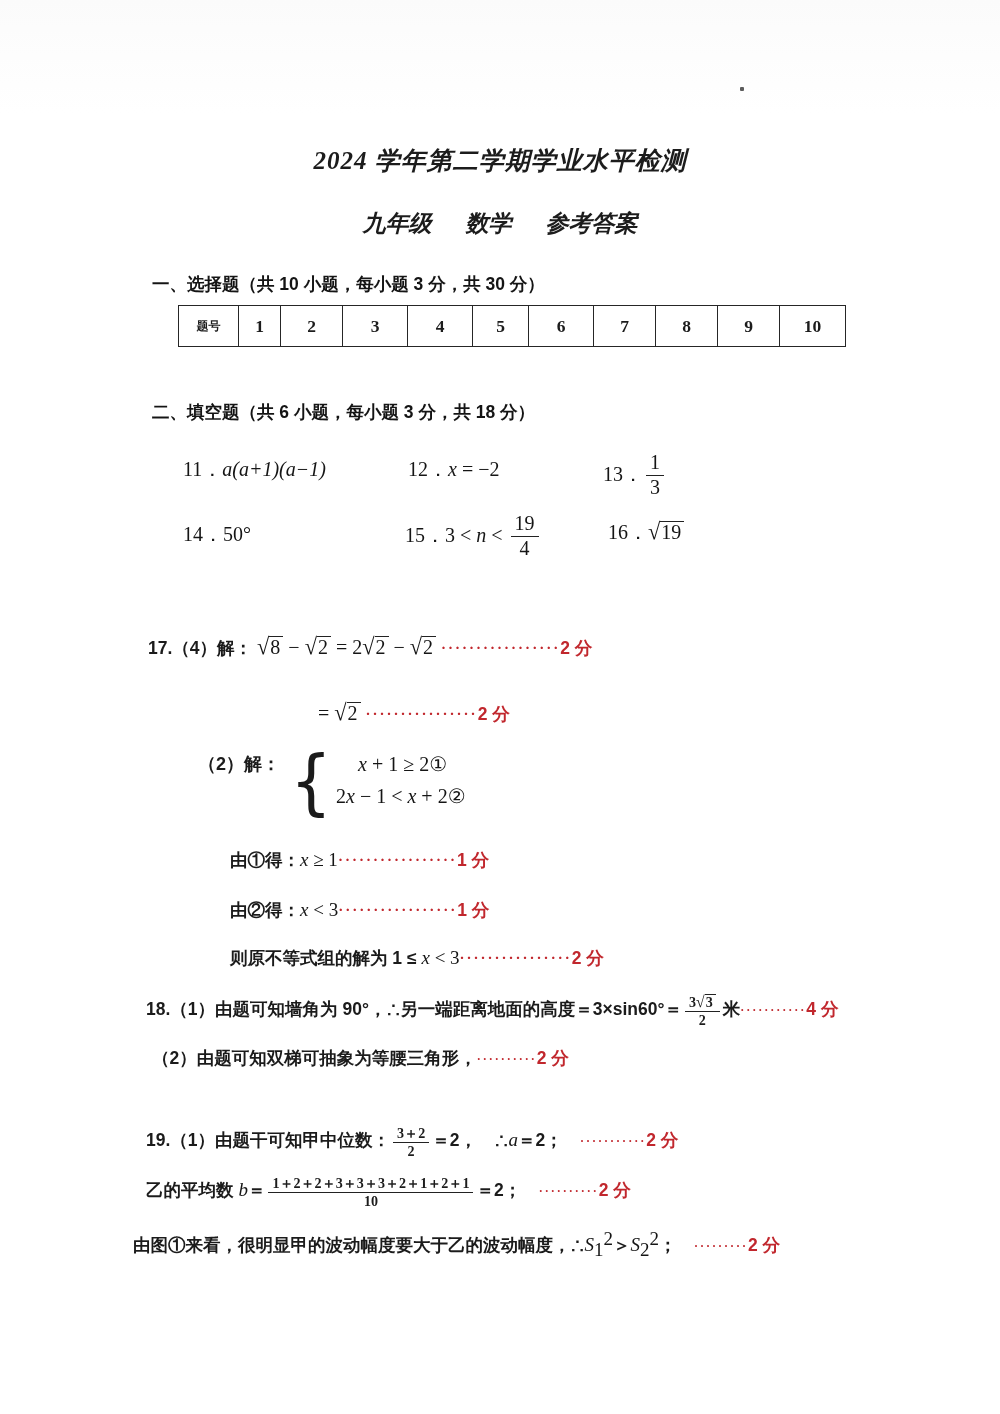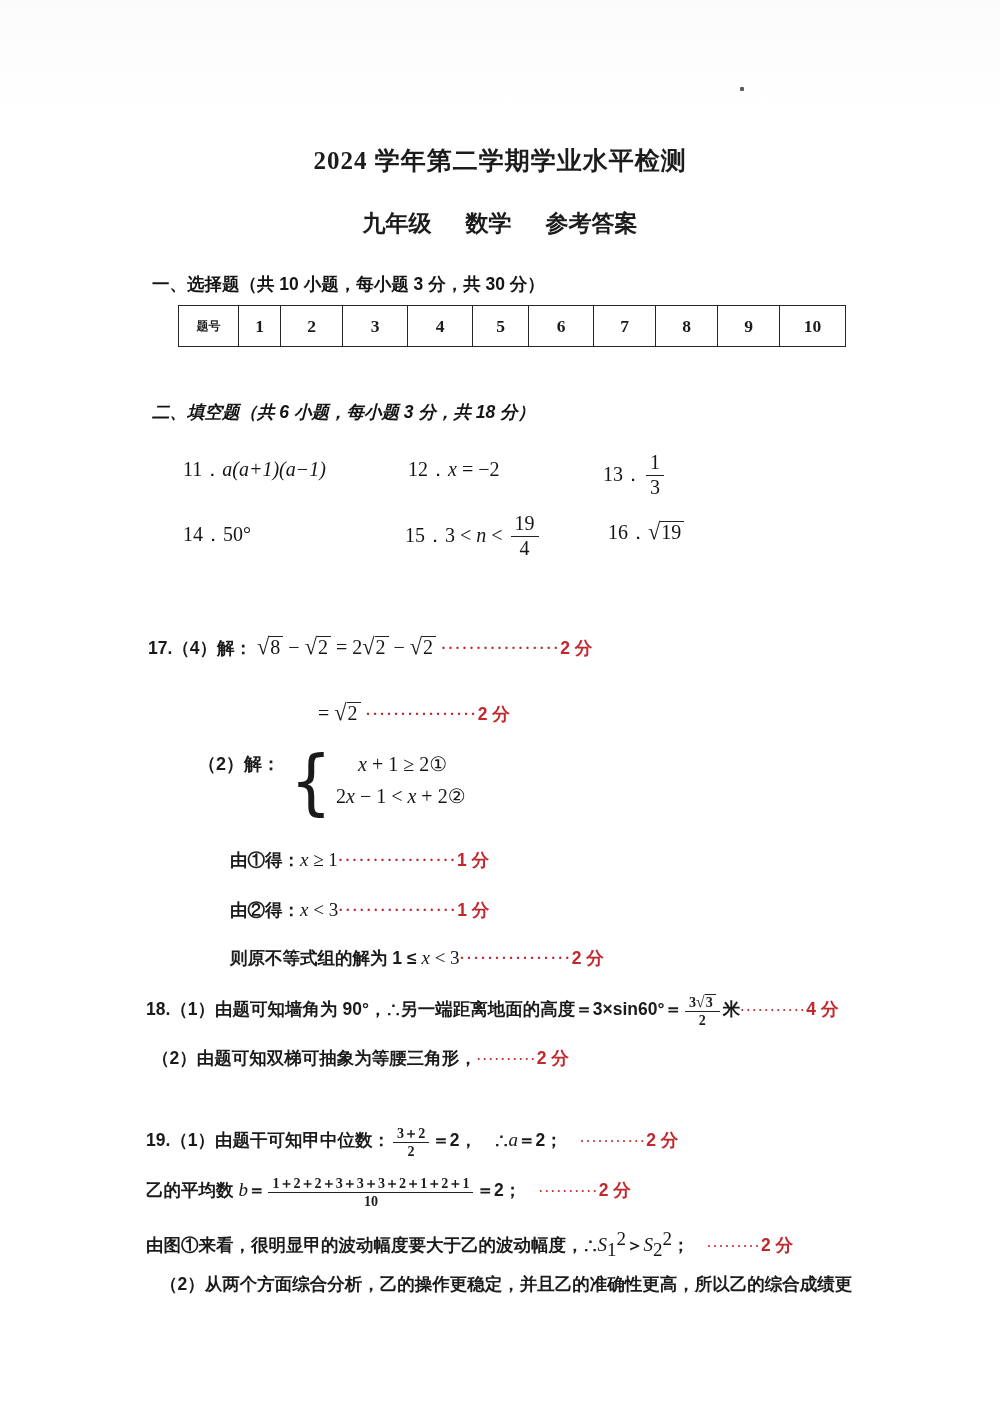--- a/index.html
+++ b/index.html
@@ -7,21 +7,21 @@
     width:1000px;height:1414px;
     background:#ffffff;
     font-family:"Liberation Serif", serif;
     color:#1c1c1c;
   }
   .page{
     position:relative;width:1000px;height:1414px;overflow:hidden;
     background:linear-gradient(180deg,#fbfbfb 0%, #ffffff 8%, #ffffff 100%);
   }
   .abs{position:absolute;white-space:nowrap;}
-  .center{left:0;width:1000px;text-align:center;}
+  .center{left:0;width:1000px;text-align:center;font-style:italic;}
   .title{font-size:25px;font-weight:bold;letter-spacing:1px;font-family:"Liberation Serif",serif;}
   .subtitle{font-size:23px;font-weight:bold;}
   .subtitle span{margin:0 17px;}
   .heading{font-size:17.5px;font-weight:bold;font-family:"Liberation Sans",sans-serif;color:#141414;}
   .cn{font-size:17.5px;font-weight:600;font-family:"Liberation Sans",sans-serif;color:#1b1b1b;}
   .math{font-size:19px;font-family:"Liberation Serif",serif;color:#151515;}
   .var{font-style:italic;font-family:"Liberation Serif",serif;}
   .big{font-size:20px;}
   
   table.anskey{border-collapse:collapse;table-layout:fixed;}
@@ -91,21 +91,21 @@
       <td>5</td>
       <td>6</td>
       <td>7</td>
       <td>8</td>
       <td>9</td>
       <td>10</td>
     </tr>
   </tbody>
     </table>
 
-  <div class="abs heading" style="left:152px;top:400px;font-style:italic;">二、填空题（共 6 小题，每小题 3 分，共 18 分）</div>
+  <div class="abs heading" style="left:152px;top:400px;">二、填空题（共 6 小题，每小题 3 分，共 18 分）</div>
 
   <div class="abs math big" style="left:183px;top:456px;">
     <span>11．</span><span class="var">a(a+1)(a−1)</span>
   </div>
   <div class="abs math big" style="left:408px;top:456px;">
     <span>12．</span><span class="var">x</span><span> = −2</span>
   </div>
   <div class="abs math big" style="left:603px;top:452px;">
     <span>13．</span><span class="frac"><span class="num">1</span><span class="den">3</span></span>
   </div>
@@ -163,21 +163,18 @@
 
 
   <div class="abs" style="left:146px;top:1126px;">
     <span class="cn">19.（1）由题干可知甲中位数：</span><span class="frac small"><span class="num">3＋2</span><span class="den">2</span></span><span class="cn">＝2，　∴</span><span class="math var">a</span><span class="cn">＝2；　</span><span class="dots" style="font-size:12px;">···········</span><span class="score">2 分</span>
   </div>
 
   <div class="abs" style="left:146px;top:1176px;">
     <span class="cn">乙的平均数 </span><span class="math var">b</span><span class="cn">＝</span><span class="frac small"><span class="num">1＋2＋2＋3＋3＋3＋2＋1＋2＋1</span><span class="den">10</span></span><span class="cn">＝2；　</span><span class="dots" style="font-size:12px;">··········</span><span class="score">2 分</span>
   </div>
 
-  <div class="abs" style="left:146px;top:1228px;">
+  <div class="abs" style="left:133px;top:1228px;">
     <span class="cn">由图①来看，很明显甲的波动幅度要大于乙的波动幅度，∴</span><span class="math var">S</span><sub class="math">1</sub><sup class="math">2</sup><span class="cn">＞</span><span class="math var">S</span><sub class="math">2</sub><sup class="math">2</sup><span class="cn">；　</span><span class="dots" style="font-size:12px;">·········</span><span class="score">2 分</span>
   </div>
 
-  <div class="abs" style="left:160px;top:1272px;">
-    <span class="cn">（2）从两个方面综合分析，乙的操作更稳定，并且乙的准确性更高，所以乙的综合成绩更</span>
-  </div>
 
 </div>
 
 </body></html>

